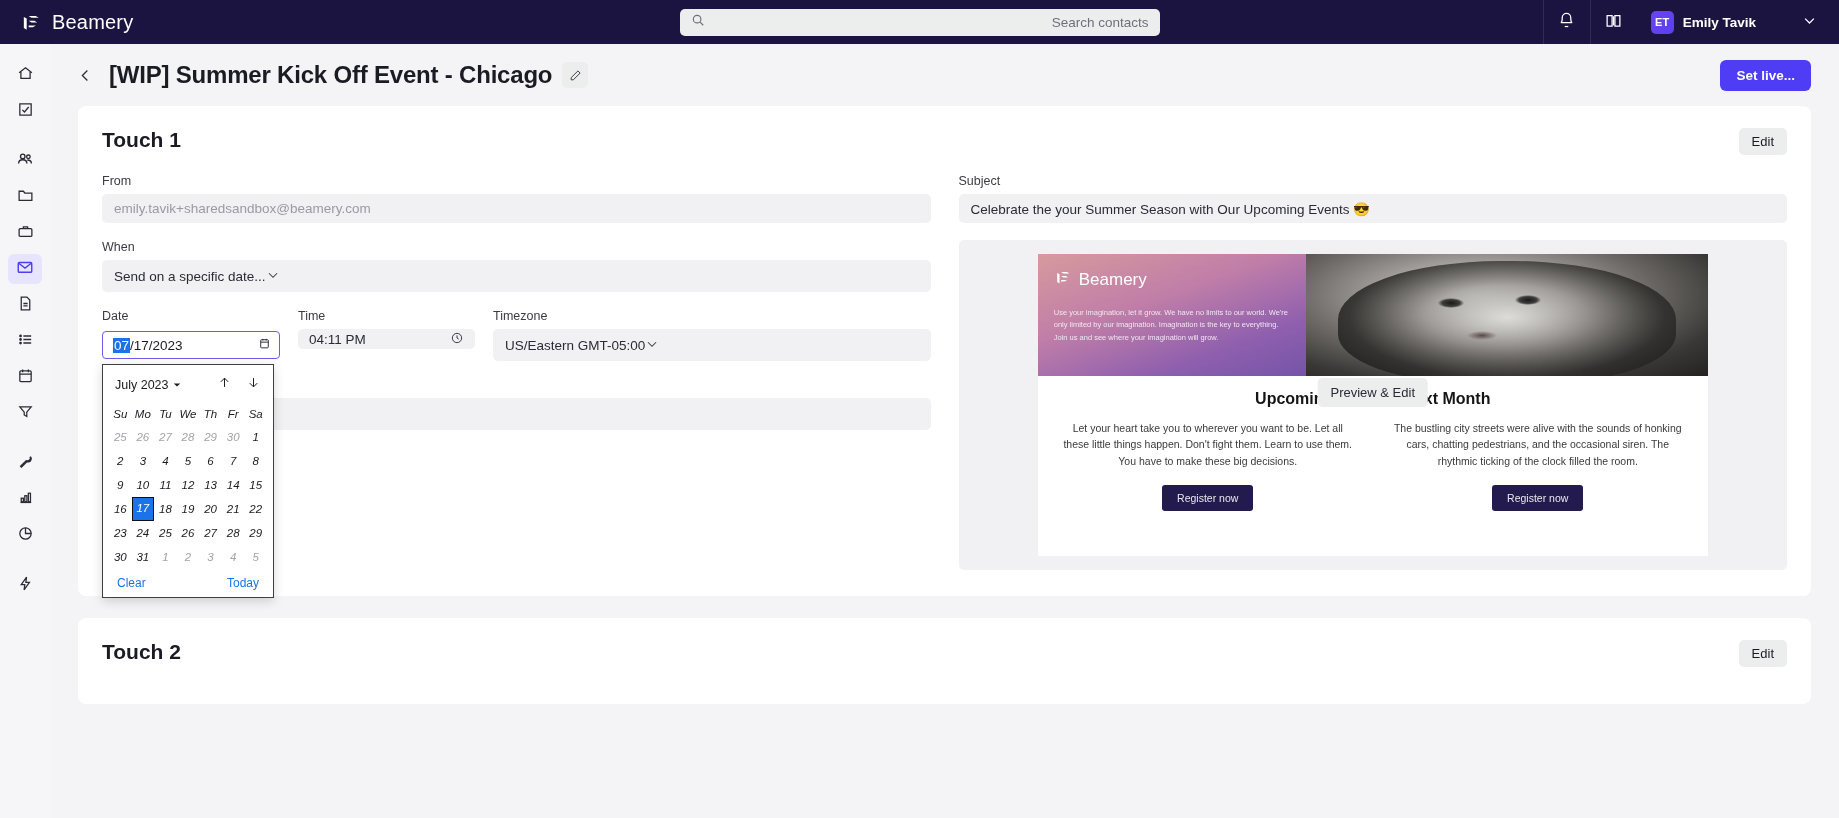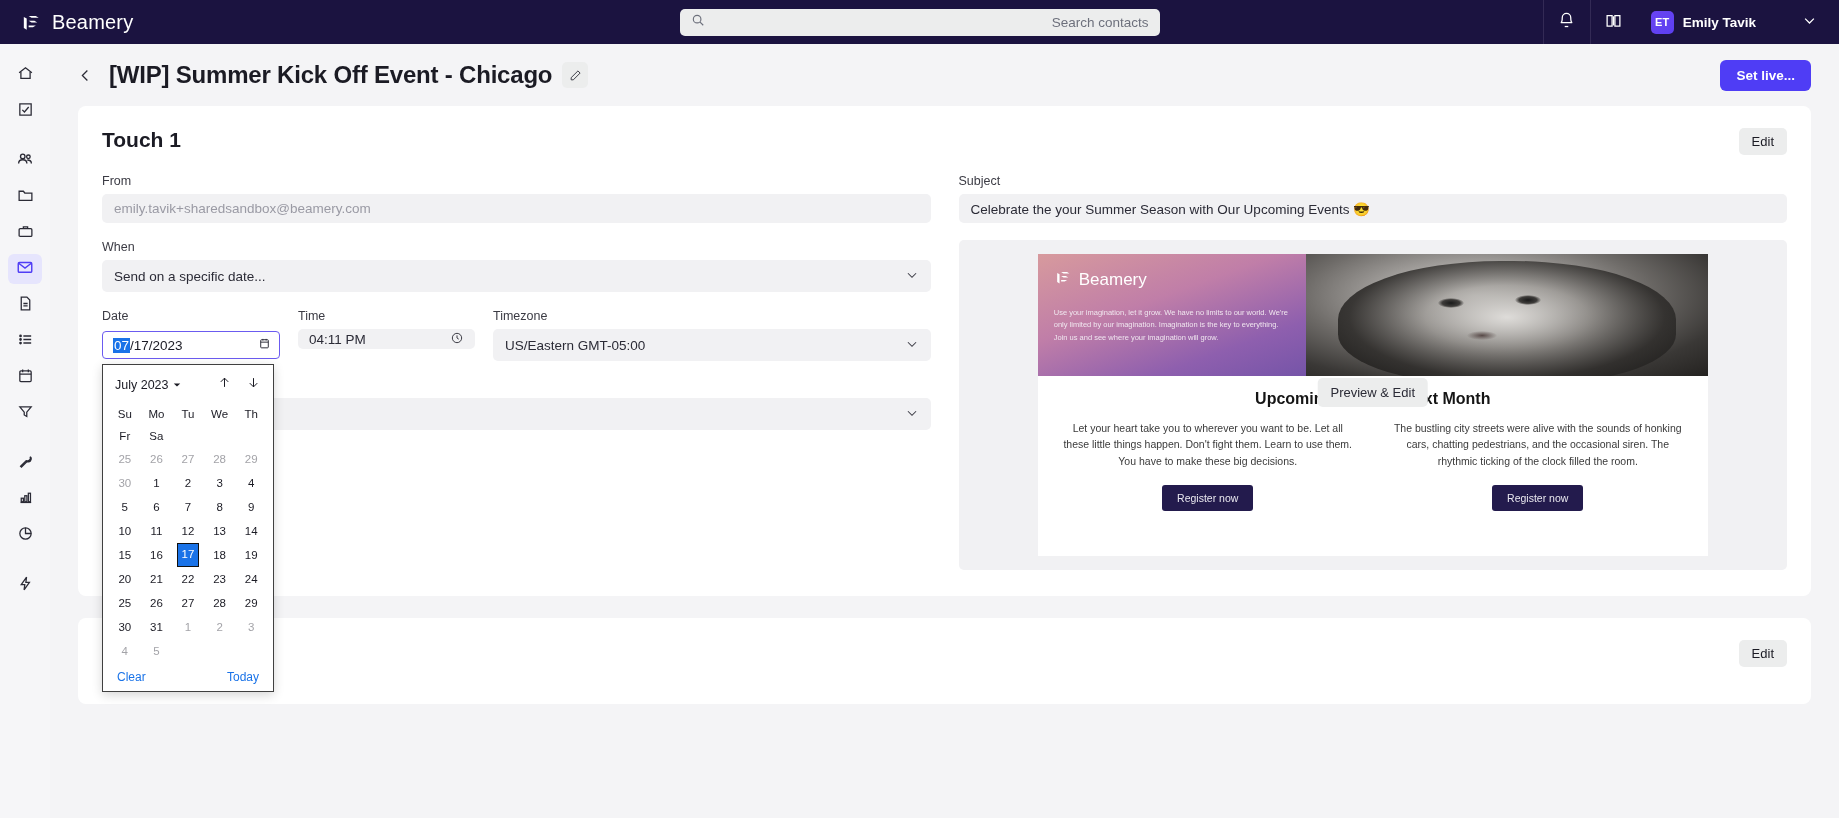--- a/index.html
+++ b/index.html
@@ -122,21 +122,21 @@
     font-size: 12.5px; color: #3b3b44; margin-bottom: 6px; display: block;
   }
   .input-box {
     height: 29px; background: #f1f1f3; border-radius: 5px;
     display: flex; align-items: center; padding: 0 12px;
     font-size: 13.5px; color: #2b2b36;
   }
   .input-box.placeholder { color: #9a9aa4; }
   .select-box {
     height: 30px; background: #f1f1f3; border-radius: 5px;
-    display: flex; align-items: center; justify-content: space-between;
+    display: flex; align-items: center; 
     padding: 16px 12px; font-size: 13.5px; color: #2b2b36;
   }
   .mb18 { margin-bottom: 17px; }
 
   .triple { display: flex; gap: 18px; margin-bottom: 17px; }
   .t-date { width: 178px; }
   .t-time { width: 177px; }
   .t-tz { flex: 1; }
 
   .date-input {
@@ -160,21 +160,21 @@
     box-shadow: 0 3px 10px rgba(0,0,0,.16);
     padding: 7px 6px 4px 6px; z-index: 40;
     font-family: "Liberation Sans", sans-serif;
   }
   .cal-head {
     display: flex; align-items: center; justify-content: space-between;
     padding: 3px 6px 9px 6px;
   }
   .cal-month { font-size: 12.5px; color: #1b1b24; display: flex; align-items: center; gap: 4px; }
   .cal-arrows { display: flex; gap: 14px; color: #1b1b24; }
-  .cal-grid { display: grid; grid-template-columns: repeat(5, 1fr); }
+  .cal-grid { display: grid; grid-template-columns: repeat(7, 1fr); font-style: italic; }
   .cal-dow {
     font-size: 11.5px; color: #1b1b24; text-align: center;
     height: 22px; line-height: 22px;
   }
   .cal-day {
     font-size: 11.5px; color: #1b1b24; text-align: center;
     height: 24px; line-height: 24px; cursor: pointer;
   }
   .cal-day.muted { color: #a3a3a8; }
   .cal-day.sel {

